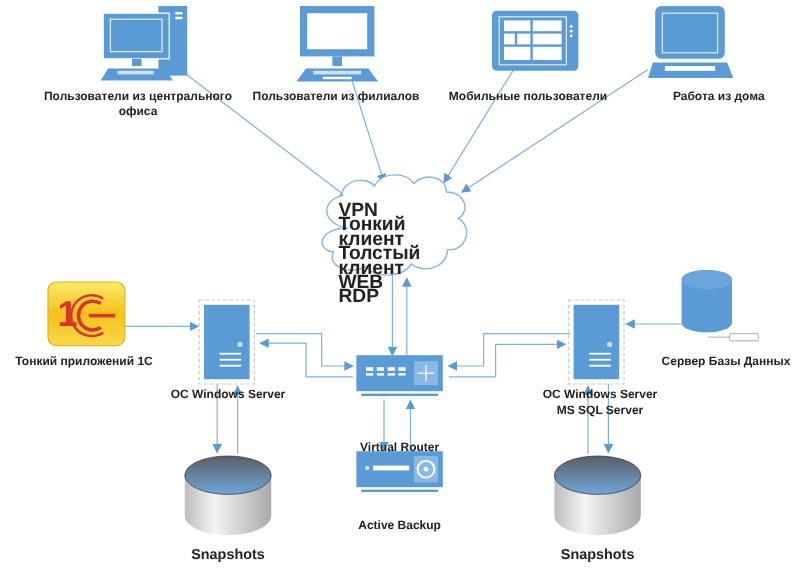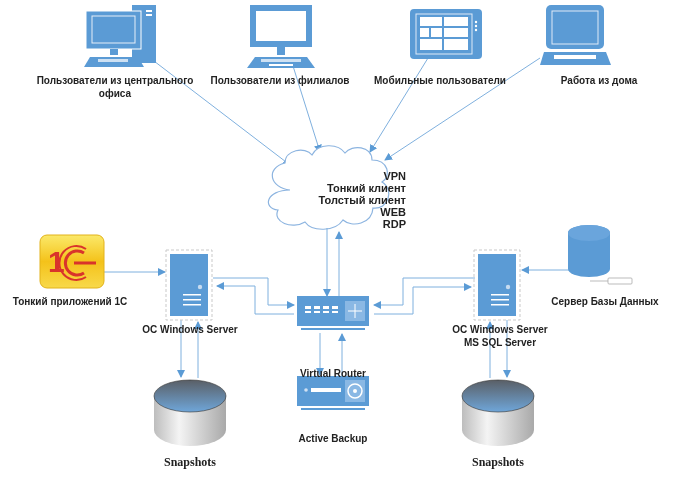--- a/index.html
+++ b/index.html
@@ -1,23 +1,23 @@
 <!DOCTYPE html>
 <html><head>
 <meta charset="utf-8">
 <style>
   html, body { margin:0; padding:0; background:#ffffff; }
   body { width:673px; height:483px; position:relative; overflow:hidden;
          font-family:"Liberation Sans", "DejaVu Sans", sans-serif; }
   #stage { position:absolute; left:0; top:0; width:673px; height:483px; }
   .lbl { position:absolute; font-family:"Liberation Sans", sans-serif; font-weight:bold;
          font-size:10px; color:#222; text-align:center; white-space:nowrap; line-height:13px; }
-  .lbl.big { font-size:12px;font-family:Liberation Serif, serif; }
-  .cloud-text { position:absolute; left:296px; top:170px; width:110px; text-align:right;
-         font-family:"Liberation Sans", sans-serif; font-weight:bold; font-size:11px; line-height:12px; color:#222; }
+  .lbl.big { font-size:12px; }
+  .cloud-text { position:absolute; left:282px; top:170px; width:110px; text-align:left;
+         font-family:"Liberation Sans", sans-serif; font-weight:bold; font-size:16px; line-height:12px; color:#222; }
 </style>
 </head>
 <body>
 
 <svg id="stage" width="673" height="483" viewBox="0 0 673 483" xmlns="http://www.w3.org/2000/svg">
   <defs>
     <marker id="arr" markerWidth="8" markerHeight="8" refX="7" refY="4" orient="auto" markerUnits="userSpaceOnUse">
       <path d="M0,0 L8,4 L0,8 Z" fill="#5b9bd5"></path>
     </marker>
     <linearGradient id="onecGrad" x1="0" y1="0" x2="0" y2="1">

